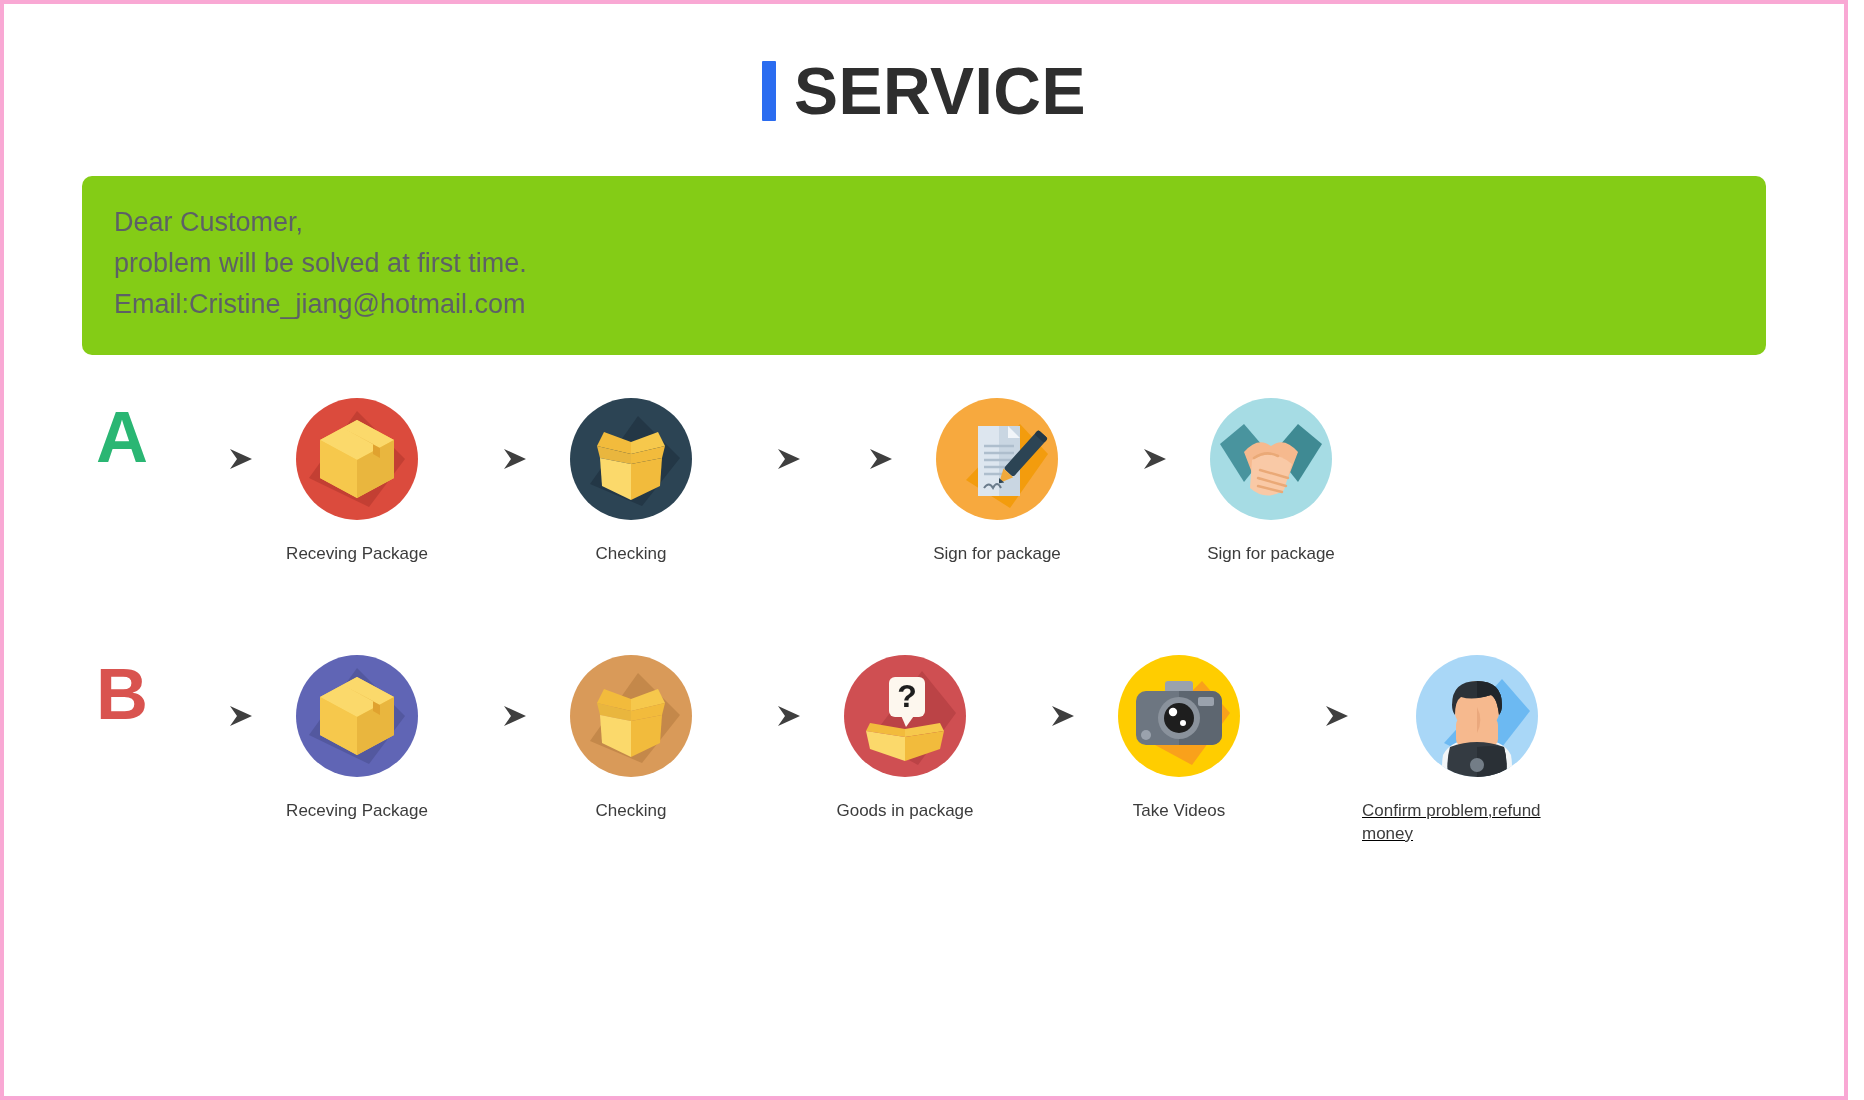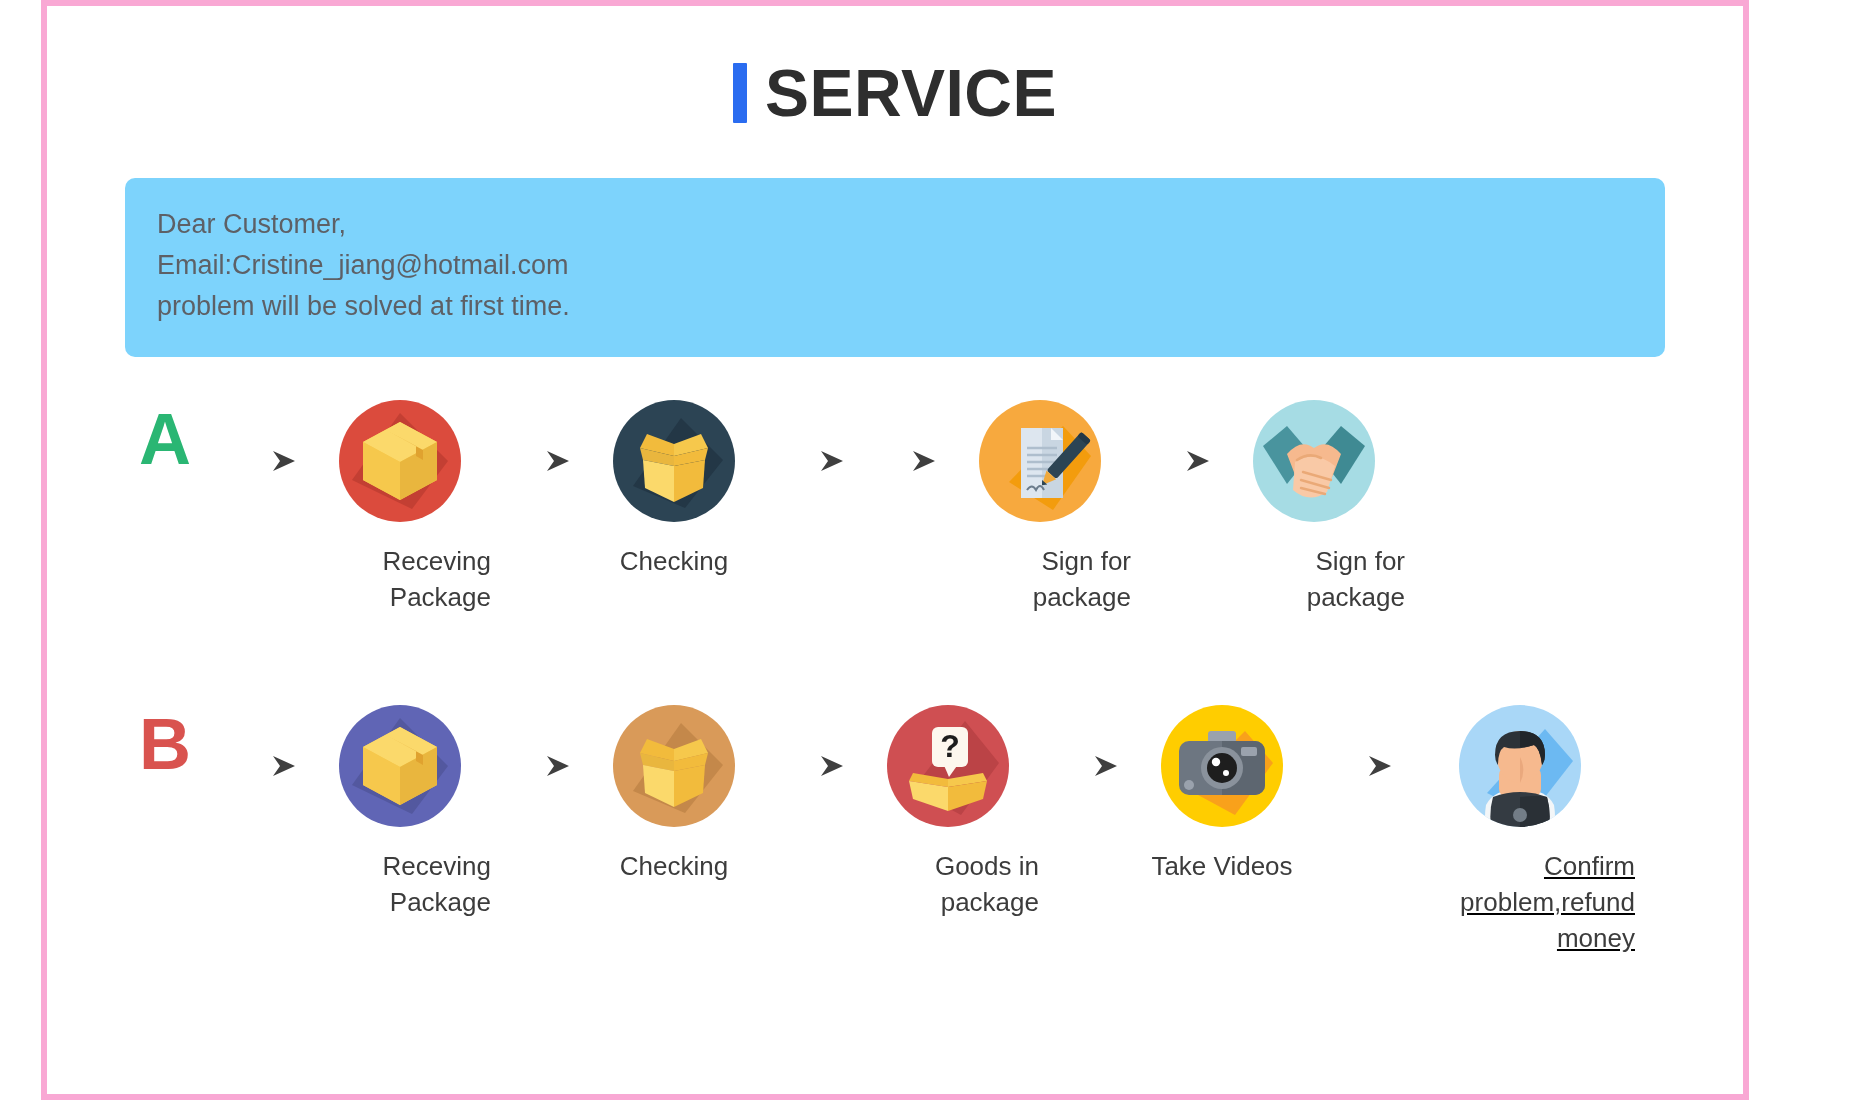--- a/index.html
+++ b/index.html
@@ -6,26 +6,25 @@
 
   html, body {
     width: 1864px;
     height: 1100px;
     background: #ffffff;
     font-family: "Liberation Sans", sans-serif;
   }
 
   #page {
     position: relative;
-    width: 1708px;
+    width: 1848px;
     height: 1100px;
     background: #ffffff;
-    border: 6px solid #f9a8d4;
+    border: 4px solid #f9a8d4;
     overflow: hidden;
-    margin-left: 41px;
   }
 
   
   .title-row {
     display: flex;
     align-items: center;
     justify-content: center;
     gap: 18px;
     margin-top: 44px;
     height: 86px;
@@ -102,43 +101,43 @@
     position: relative;
     overflow: hidden;
     display: flex;
     align-items: center;
     justify-content: center;
     margin-top: 19px;
   }
   .step-circle svg { display: block; }
   .step-label {
     margin-top: 22px;
-    font-size: 26px;
+    font-size: 17px;
     color: #3c3c3c;
-    text-align: right;
+    text-align: left;
     line-height: 1.38;
     max-width: 200px;
   }
   .step.wide { flex: 0 0 230px; text-decoration: underline; }
   .step.wide .step-label { max-width: 245px; }
 </style>
 </head>
 <body>
 
 <div id="page">
 
   <div class="title-row">
     <div class="title-bar" style="background: rgb(42, 108, 240);"></div>
     <div class="title-text" style="color: rgb(46, 46, 46);">SERVICE</div>
   </div>
 
-  <div class="notice" style="background: #7dd3fc;">
+  <div class="notice" style="background: #84cc16;">
     <p>Dear Customer,</p>
+    <p>problem will be solved at first time.</p>
     <p>Email:Cristine_jiang@hotmail.com</p>
-    <p>problem will be solved at first time.</p>
   </div>
 
   <div class="flow-row row-a">
 
     <div class="row-letter" style="color:#2ab673">A</div>
 
     <div class="arrow">
       <svg width="68" height="26" viewBox="0 0 68 26">
           <defs>
             <linearGradient id="ag1" x1="0" y1="0" x2="1" y2="0">

